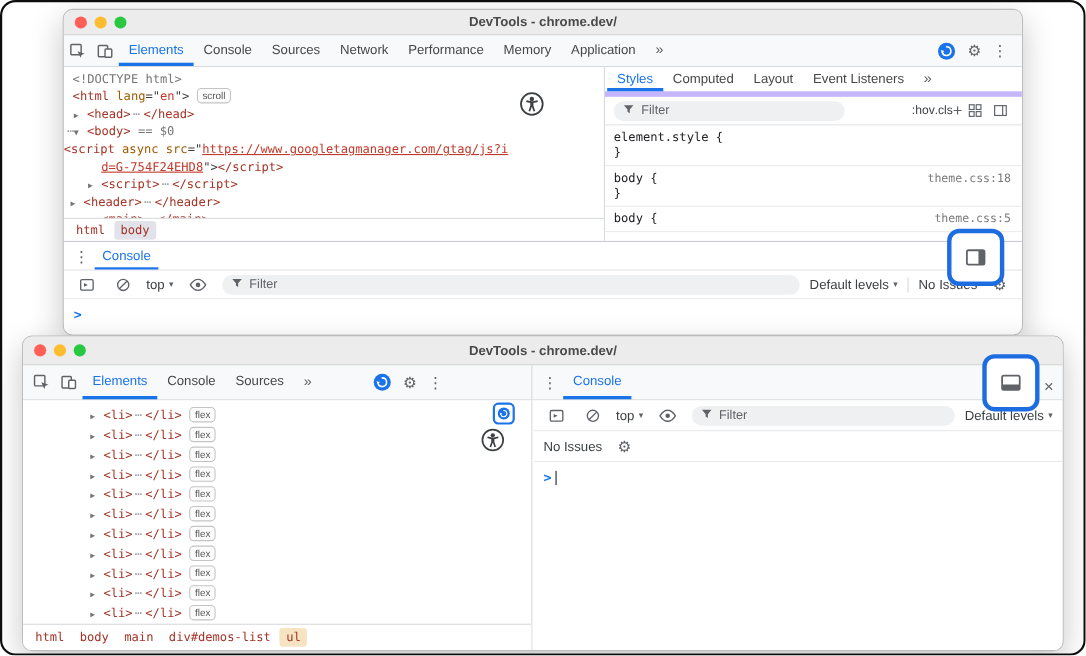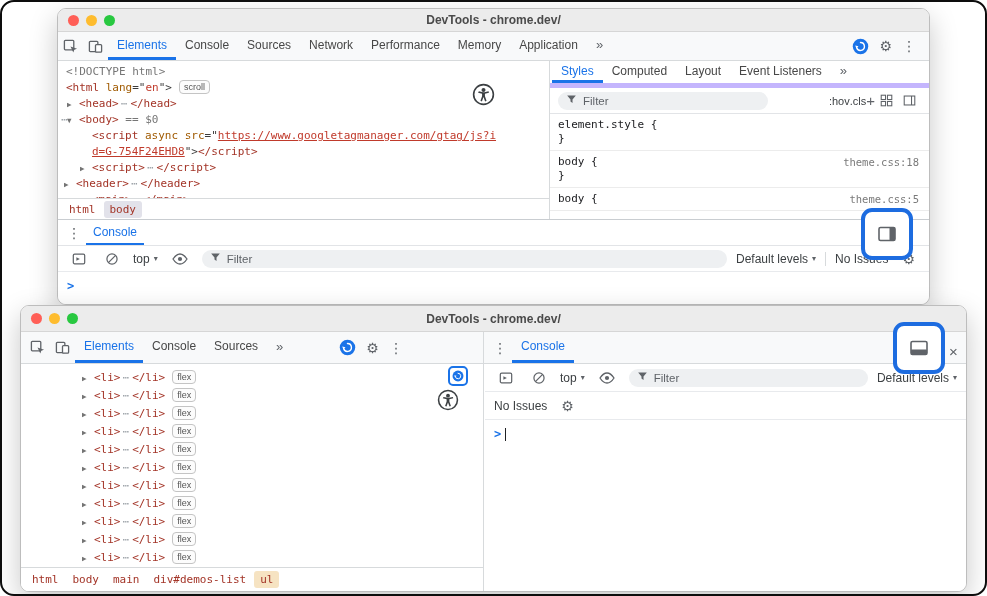--- a/index.html
+++ b/index.html
@@ -137,21 +137,21 @@
       </span>
     </div>
 
     <div class="main-top">
       <div class="dom-pane">
         <div class="code" id="top-code">
             <div class="code-line" style="padding-left: 8px;"><span class="tk-g">&lt;!DOCTYPE html&gt;</span></div>
             <div class="code-line" style="padding-left: 8px;"><span class="tk-t">&lt;html</span><span class="tk-a"> lang</span><span class="tk-p">="</span><span class="tk-v">en</span><span class="tk-p">"&gt;</span><span class="tk-badge">scroll</span></div>
             <div class="code-line" style="padding-left: 21px;"><span class="tk-ar">▶</span><span class="tk-t">&lt;head&gt;</span><span class="tk-dots">⋯</span><span class="tk-t">&lt;/head&gt;</span></div>
             <div class="code-line" style="padding-left: 21px;"><span class="tk-gutter">⋯</span><span class="tk-ar">▼</span><span class="tk-t">&lt;body&gt;</span><span class="tk-g"> == $0</span></div>
-            <div class="code-line" style="padding-left: 34px;"><span class="tk-t">&lt;script</span><span class="tk-a"> async</span><span class="tk-a"> src</span><span class="tk-p">="</span><span class="tk-vl">https://www.googletagmanager.com/gtag/js?i</span></div>
+            <div class="code-line" style=""><span class="tk-t">&lt;script</span><span class="tk-a"> async</span><span class="tk-a"> src</span><span class="tk-p">="</span><span class="tk-vl">https://www.googletagmanager.com/gtag/js?i</span></div>
             <div class="code-line" style="padding-left: 34px;"><span class="tk-vl">d=G-754F24EHD8</span><span class="tk-p">"&gt;</span><span class="tk-t">&lt;/script&gt;</span></div>
             <div class="code-line" style="padding-left: 34px;"><span class="tk-ar">▶</span><span class="tk-t">&lt;script&gt;</span><span class="tk-dots">⋯</span><span class="tk-t">&lt;/script&gt;</span></div>
             <div class="code-line" style="padding-left: 18px;"><span class="tk-ar">▶</span><span class="tk-t">&lt;header&gt;</span><span class="tk-dots">⋯</span><span class="tk-t">&lt;/header&gt;</span></div>
             <div class="code-line" style="padding-left: 34px;"><span class="tk-ar">▶</span><span class="tk-t">&lt;main&gt;</span><span class="tk-dots">⋯</span><span class="tk-t">&lt;/main&gt;</span></div>
           </div>
         <span class="a11y-float">
           <svg width="23" height="23" viewBox="0 0 24 24">
               <circle cx="12" cy="12" r="10.3" fill="#fff" stroke="#3c4043" stroke-width="1.7"></circle>
               <circle cx="12" cy="7.3" r="2.1" fill="#3c4043"></circle>
               <path d="M6.3 10.1l4.2 1.05v2.6l-1.7 4.9 1.55.55 1.65-4.6 1.65 4.6 1.55-.55-1.7-4.9v-2.6l4.2-1.05-.38-1.5-4.32.95h-1.5l-4.32-.95z" fill="#3c4043"></path>

